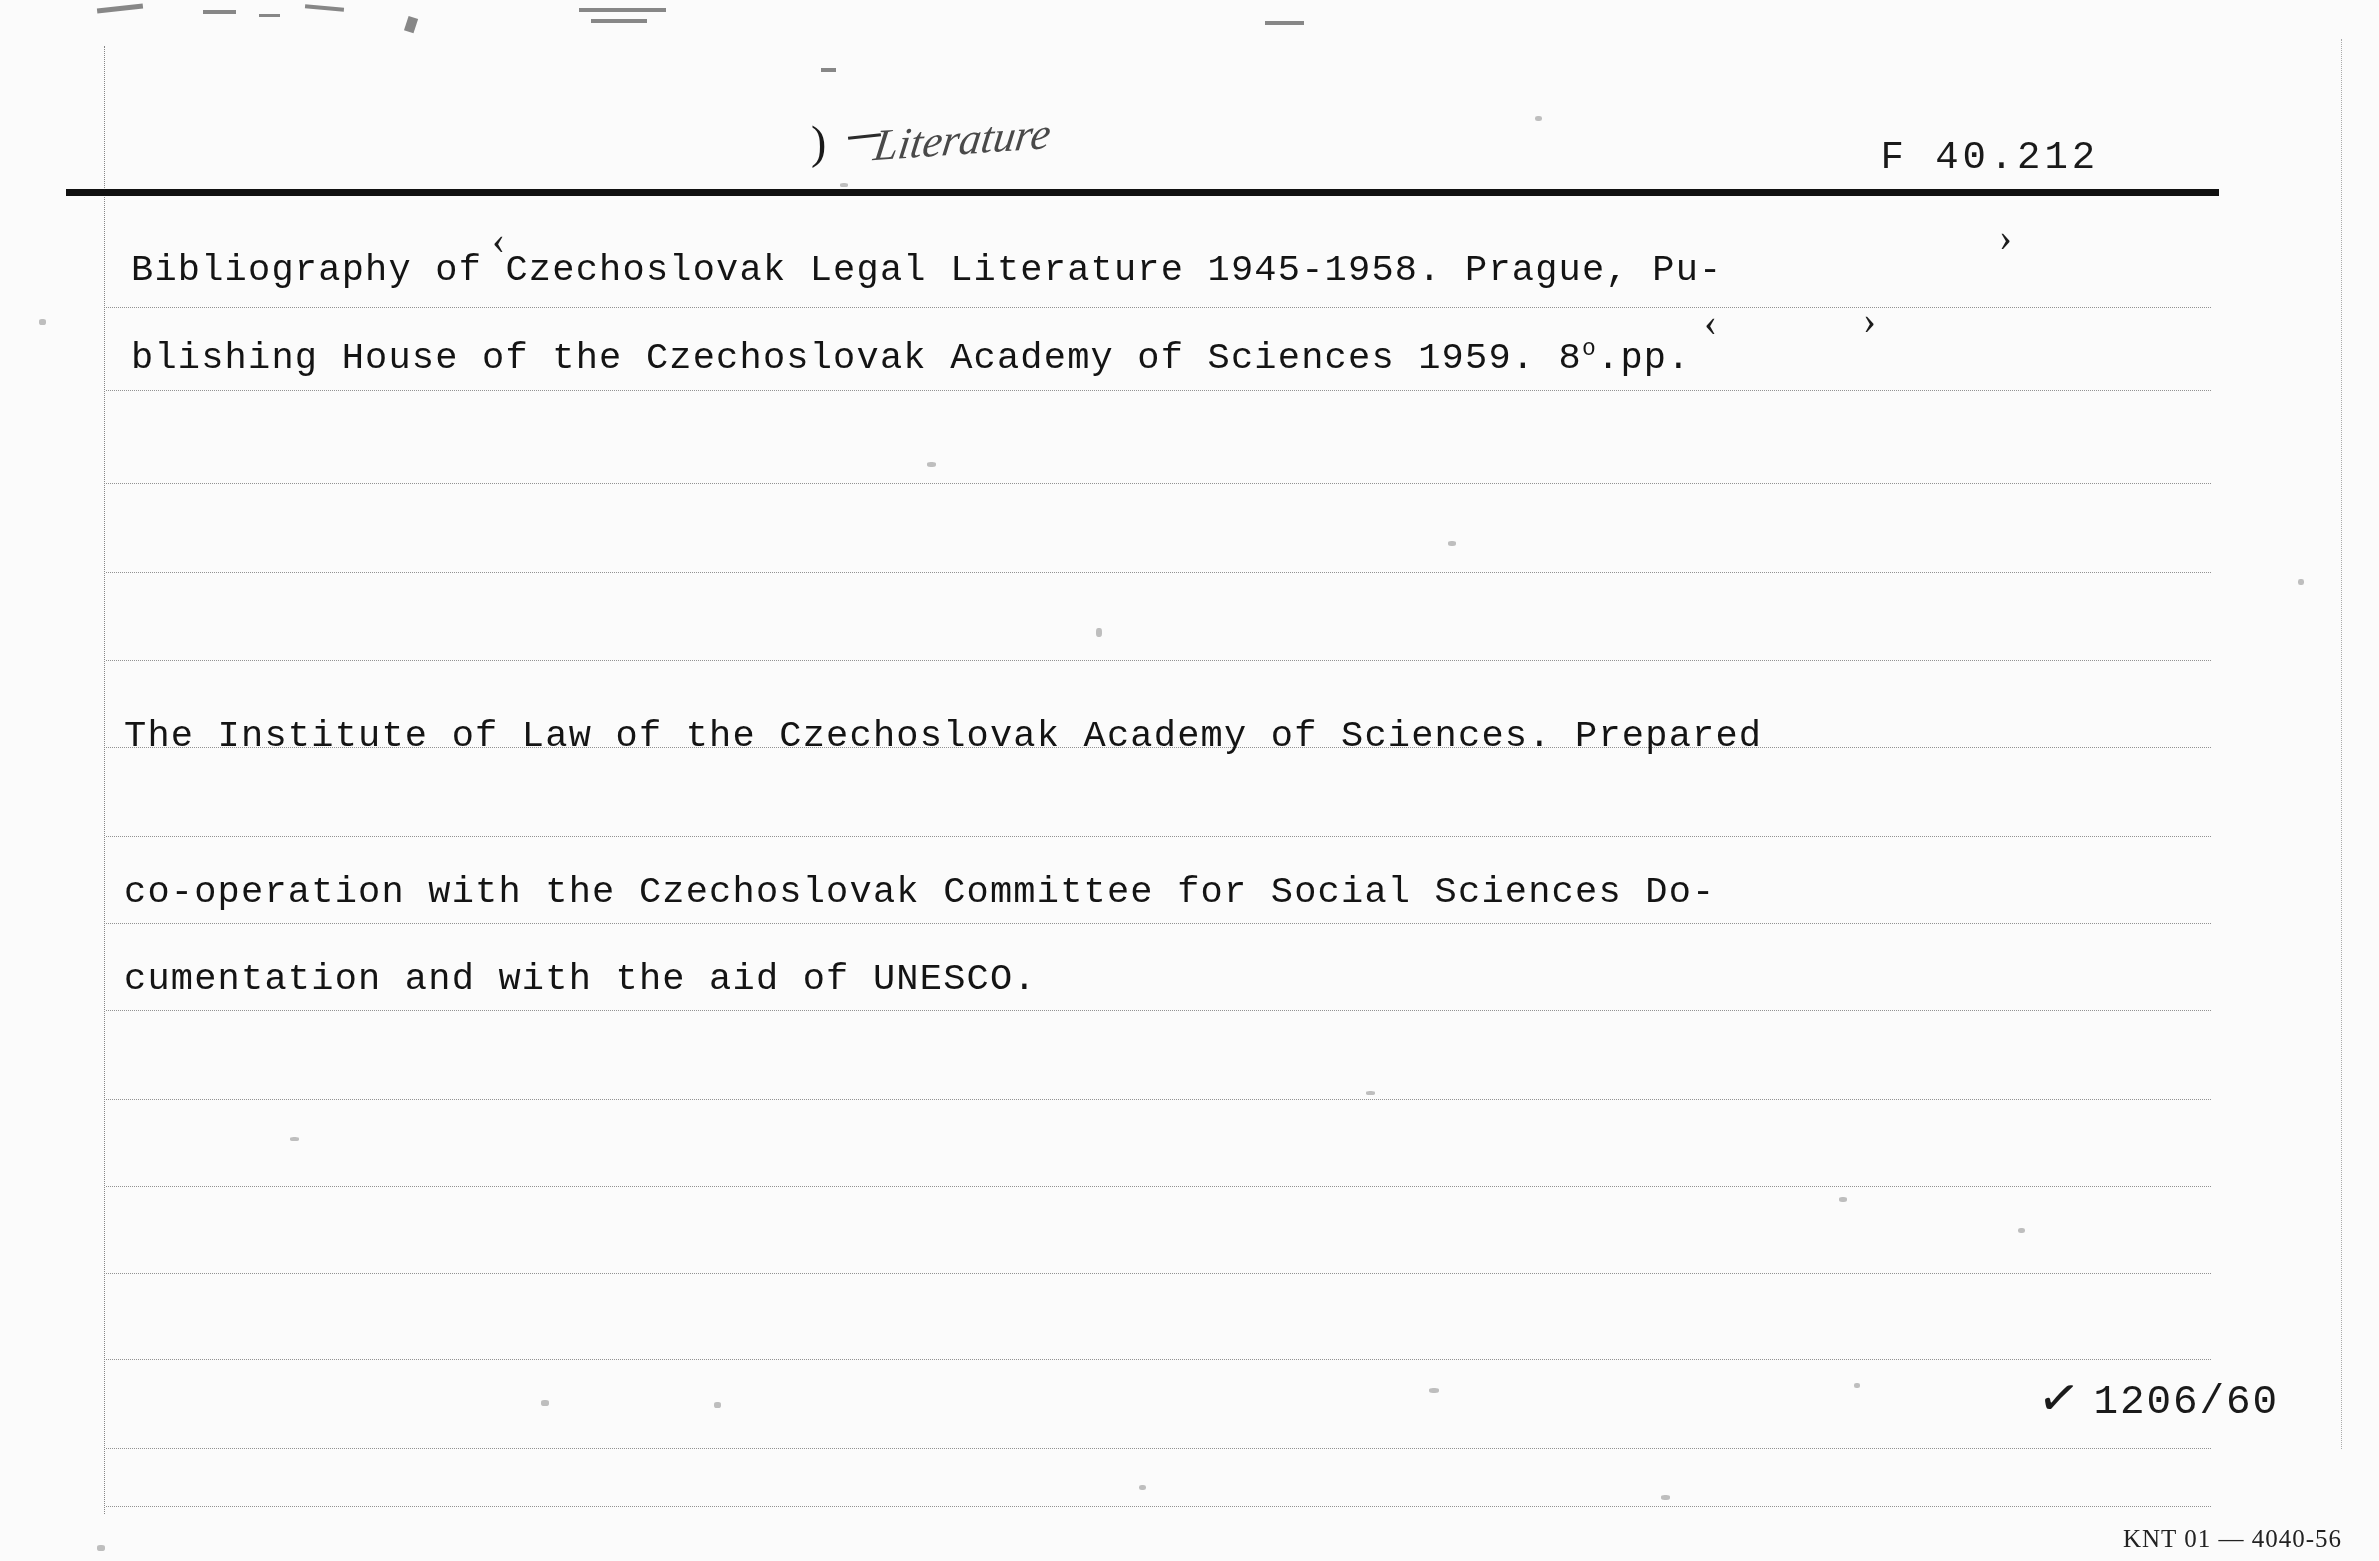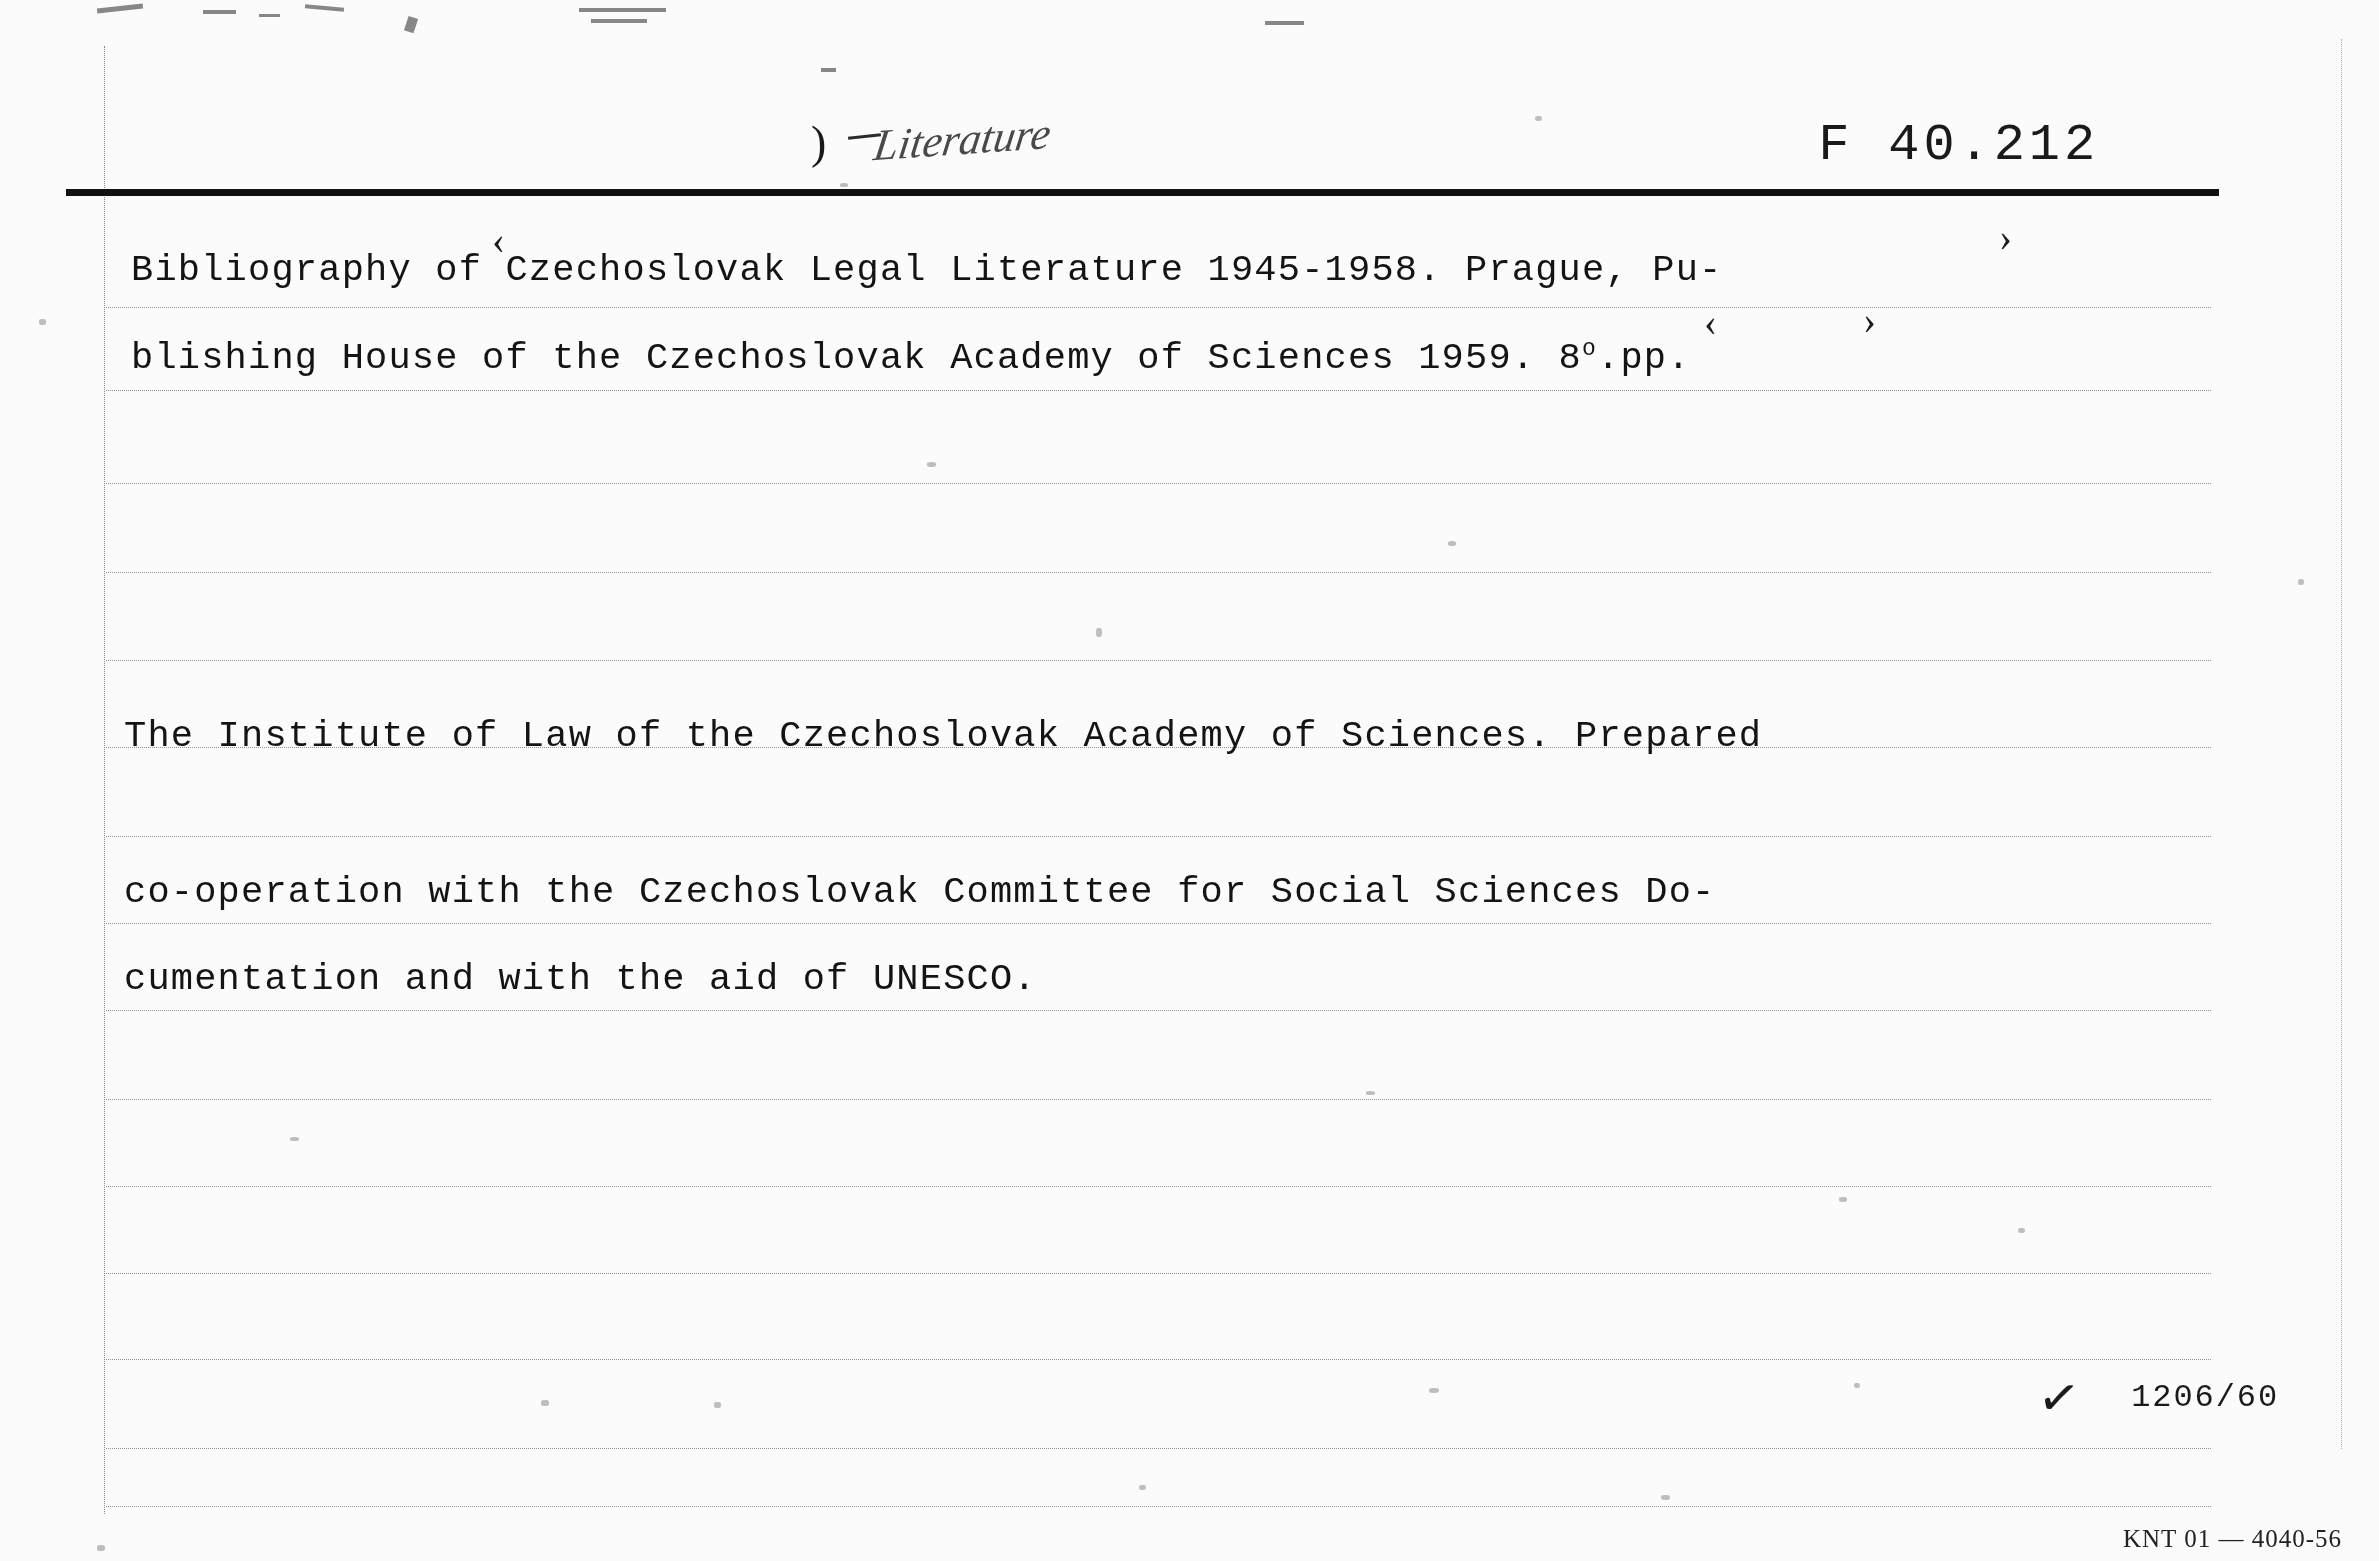--- a/index.html
+++ b/index.html
@@ -110,22 +110,22 @@
     left: 848px;
     top: 135px;
     width: 33px;
     height: 2.9px;
     background: #2b2b2b;
     transform: rotate(-6deg);
   }
   .header-code {
     position: absolute;
     right: 280px;
-    top: 116px;
-    font-size: 52px;
+    top: 136px;
+    font-size: 39px;
     letter-spacing: 3.9px;
     white-space: nowrap;
     text-align: right;
   }
 
   
   .tline {
     position: absolute;
     left: 131px;
     font-size: 37px;
@@ -152,21 +152,21 @@
     font-size: 50px;
     transform: rotate(8deg);
     color: #1b1b1b;
   }
 
   
   .accession {
     position: absolute;
     right: 100px;
     top: 1379px;
-    font-size: 32px;
+    font-size: 41px;
     letter-spacing: 1.9px;
   }
 
   
   .imprint {
     position: absolute;
     right: 37px;
     bottom: 7.7px;
     font-family: "Liberation Serif", serif;
     font-size: 25px;

